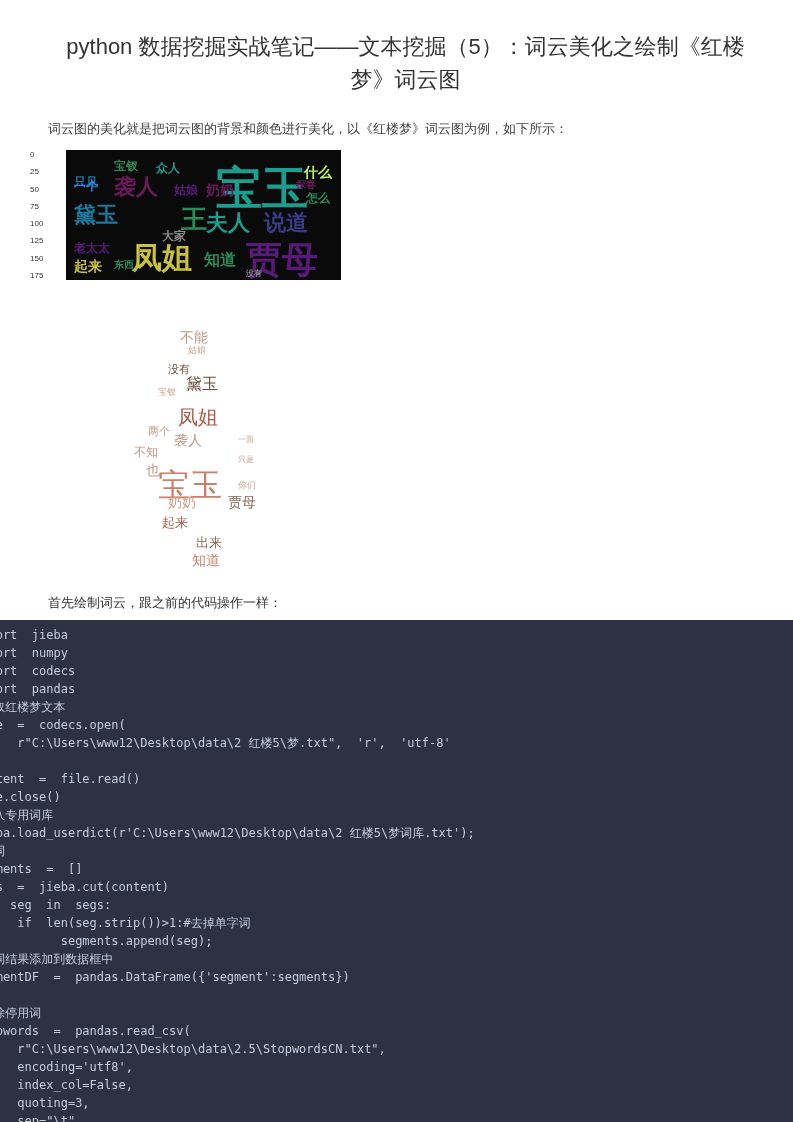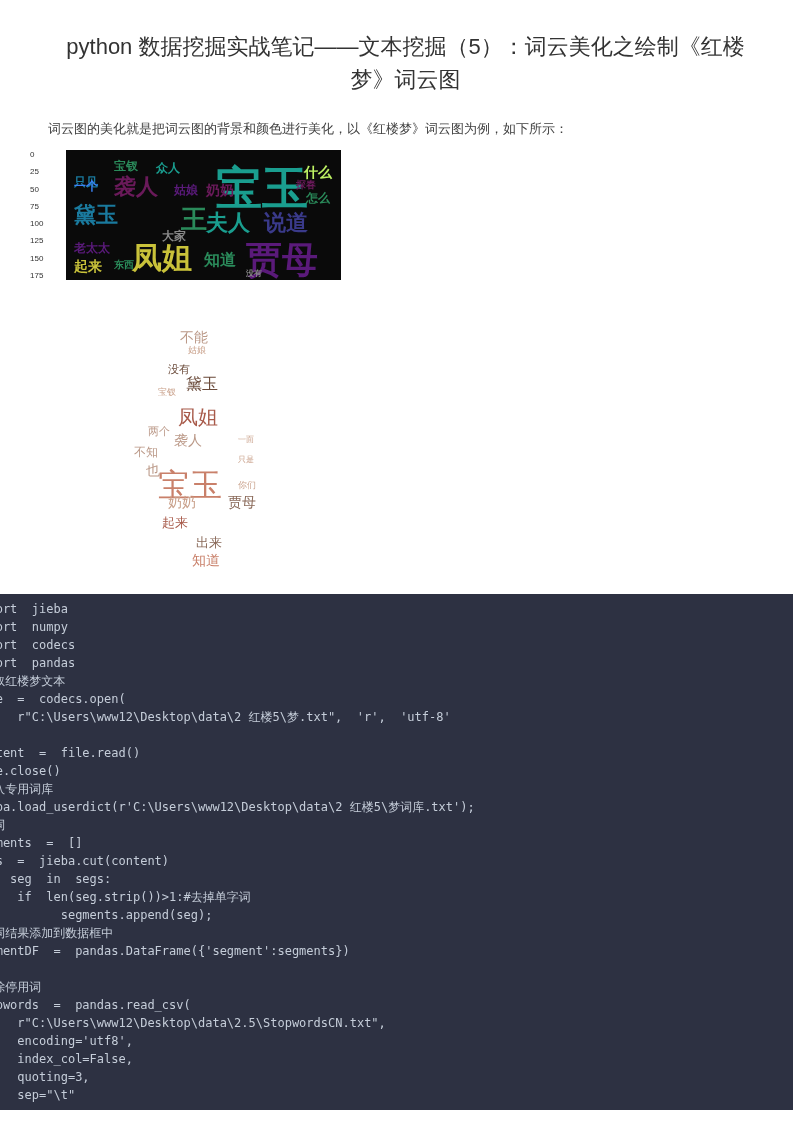--- a/index.html
+++ b/index.html
@@ -133,20 +133,21 @@
       <div class="w" style="left: 16px; top: 130px; font-size: 12px; color: rgb(187, 153, 136);">不知</div>
       <div class="w" style="left: 70px; top: 30px; font-size: 9px; color: rgb(201, 160, 138);">姑娘</div>
       <div class="w" style="left: 112px; top: 165px; font-size: 9px; color: rgb(201, 160, 138); margin-left: 8px;">你们</div>
       <div class="w" style="left: 120px; top: 140px; font-size: 8px; color: rgb(201, 160, 138);">只是</div>
       <div class="w" style="left: 62px; top: 15px; font-size: 14px; color: rgb(187, 153, 136);">不能</div>
       <div class="w" style="left: 40px; top: 72px; font-size: 9px; color: rgb(201, 160, 138);">宝钗</div>
       <div class="w" style="left: 120px; top: 120px; font-size: 8px; color: rgb(201, 160, 138);">一面</div>
       <div class="w" style="left: 28px; top: 148px; font-size: 14px; color: rgb(187, 153, 136);">也</div>
     </div>
 
+  <p class="para2">首先绘制词云，跟之前的代码操作一样：</p>
 </div>
 
 <pre class="code" id="code">import  jieba
 import  numpy
 import  codecs
 import  pandas
 #读取红楼梦文本
 file  =  codecs.open(
       r"C:\Users\www12\Desktop\data\2 红楼5\梦.txt",  'r',  'utf-8'
 )

